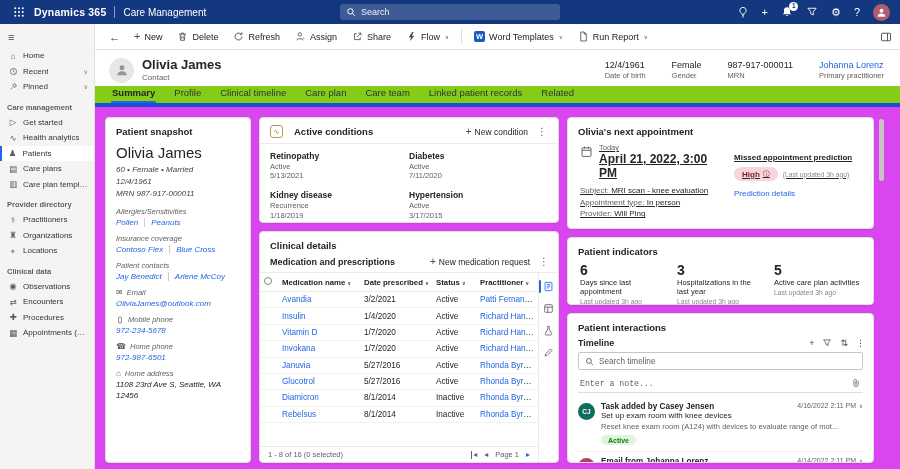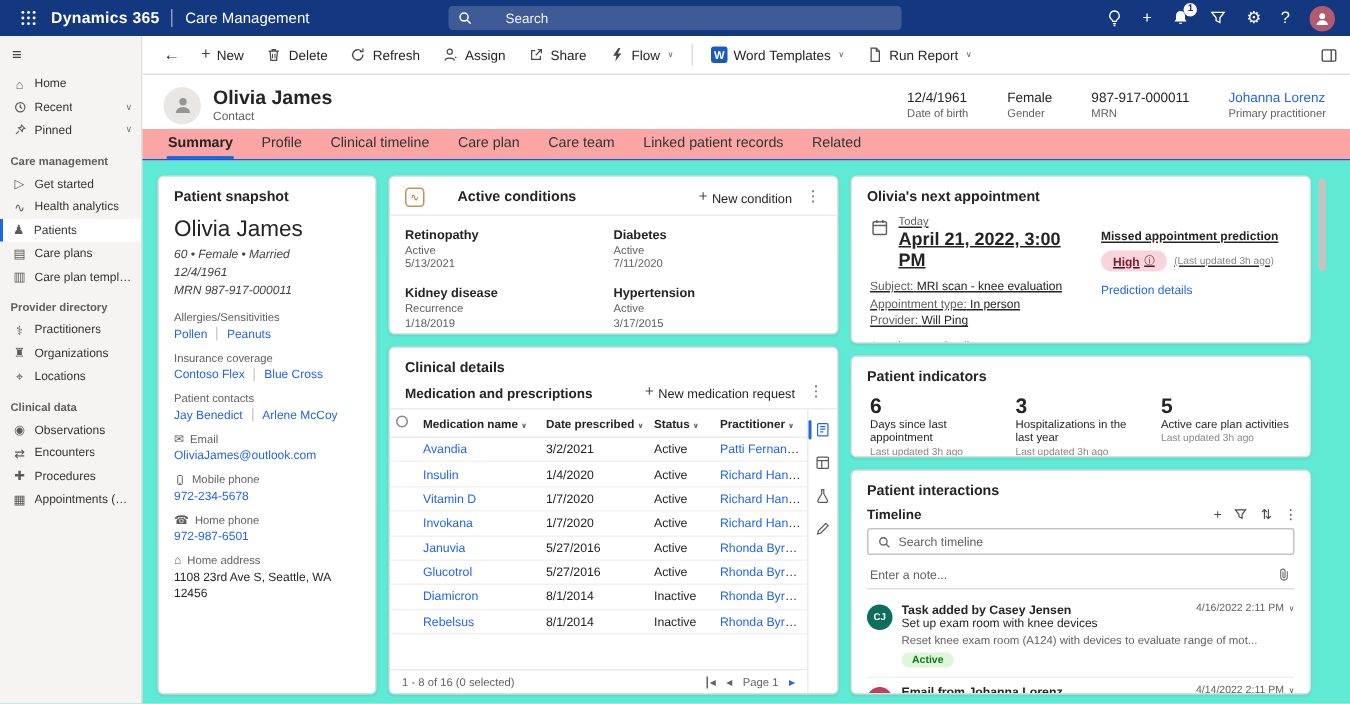--- a/index.html
+++ b/index.html
@@ -8,21 +8,21 @@
   a{text-decoration:none;cursor:pointer;}
   .lnk{color:#2266e3;}
   svg{display:block;}
 
   
   .topbar{height:24px;background:#14387f;display:flex;align-items:center;color:#fff;padding:0 10px;position:relative;}
   .waffle{width:18px;height:16px;display:flex;align-items:center;justify-content:center;margin-right:6px;cursor:pointer;}
   .brand{font-size:10.5px;font-weight:bold;letter-spacing:.2px;cursor:pointer;}
   .tb-divider{width:1px;height:12px;background:rgba(255,255,255,.5);margin:0 8px;}
   .appname{font-size:10px;cursor:pointer;}
-  .tb-search{position:absolute;left:50%;transform:translateX(-50%);width:302px;height:16px;background:rgba(255,255,255,.18);border-radius:3px;display:flex;align-items:center;padding:0 6px;gap:22px;}
+  .tb-search{position:absolute;left:50%;transform:translateX(-50%);width:220px;height:16px;background:rgba(255,255,255,.18);border-radius:3px;display:flex;align-items:center;padding:0 6px;gap:5px;}
   .tb-search svg{width:10px;height:10px;color:#fff;flex:none;}
   .tbs-input{flex:1;border:0;outline:0;background:transparent;color:#fff;font-size:9px;font-family:inherit;}
   .tbs-input::placeholder{color:rgba(255,255,255,.92);}
   .tb-right{margin-left:auto;display:flex;align-items:center;gap:13px;}
   .tb-ic{color:#fff;font-size:11px;line-height:1;cursor:pointer;position:relative;display:flex;align-items:center;}
   .tb-ic svg{width:12px;height:12px;}
   .badge{position:absolute;top:-4px;right:-5px;background:#fff;color:#14387f;font-size:6.5px;font-weight:bold;border-radius:6px;padding:1px 2.5px;line-height:1;}
   .tb-avatar{width:17px;height:17px;border-radius:50%;background:#b25a70;display:flex;align-items:center;justify-content:center;cursor:pointer;}
   .tb-avatar svg{width:11px;height:11px;color:#fff;}
 
@@ -61,53 +61,53 @@
   .rec-avatar svg{width:14px;height:14px;}
   .rec-name{font-size:13px;font-weight:bold;line-height:1.1;}
   .rec-type{font-size:8px;color:#616161;}
   .rec-fields{margin-left:auto;display:flex;gap:26px;}
   .rf{min-width:0;}
   .rf-value{font-size:9px;color:#242424;line-height:1.2;}
   .rf-value.lnk{color:#2266e3;}
   .rf-label{font-size:7.5px;color:#616161;}
 
   
-  .tabs{background:#fca5a5;display:flex;gap:17px;padding:0 16px;border-bottom:1px solid #1d4ed8;height:21px;align-items:flex-end;}
+  .tabs{background:#84cc16;display:flex;gap:17px;padding:0 16px;border-bottom:4px solid #1d4ed8;height:21px;align-items:flex-end;}
   .tab{font-size:9.5px;color:#333;padding:0 1px 5px;position:relative;cursor:pointer;white-space:nowrap;}
   .tab.active{font-weight:bold;color:#242424;}
   .tab.active::after{content:"";position:absolute;left:0;right:0;bottom:0;height:2.5px;background:#2266e3;border-radius:2px;}
 
   
-  .content{flex:1;display:flex;gap:8px;padding:10px 26px 6px 10px;position:relative;overflow:hidden;background:#5eead4;}
+  .content{flex:1;display:flex;gap:8px;padding:10px 26px 6px 10px;position:relative;overflow:hidden;background:#d946ef;}
   .card{background:#fff;border:1px solid #e1dfdd;border-radius:4px;box-shadow:0 .6px 1.8px rgba(0,0,0,.08);overflow:hidden;}
   .card-title{font-size:9.5px;font-weight:bold;padding:8px 10px 5px;}
   .col-left{width:146px;flex:none;display:flex;}
   .col-mid{width:300px;flex:none;display:flex;flex-direction:column;gap:8px;min-height:0;}
   .col-right{flex:1;display:flex;flex-direction:column;gap:8px;min-width:0;min-height:0;}
   .kebab{color:#616161;font-size:10px;cursor:pointer;padding:0 3px;}
   .head-action{display:flex;align-items:center;gap:3px;font-size:8.5px;color:#242424;cursor:pointer;}
   .plus-sm{font-size:10px;color:#494847;line-height:1;}
   .head-right{margin-left:auto;display:flex;align-items:center;gap:6px;}
 
   
   .snapshot{flex:1;padding-bottom:6px;}
   .snap-name{font-size:15px;font-weight:400;padding:2px 10px 3px;}
   .snap-line{font-size:8px;color:#424242;padding:0 10px;line-height:1.5;font-style:italic;}
-  .snap-group{padding:7px 10px 0;}
+  .snap-group{padding:7px 10px 0;font-style:italic;}
   .snap-label{font-size:7.5px;color:#616161;display:flex;align-items:center;gap:4px;margin-bottom:2px;}
   .slico{font-size:8px;color:#616161;line-height:1;}
   .slico svg{width:8px;height:8px;}
   .snap-links{font-size:8px;display:flex;align-items:center;}
   .snap-links .sep{border-left:1px solid #d1cfcd;margin-left:6px;padding-left:6px;}
   .snap-val{font-size:8px;display:block;}
   .snap-addr{font-size:8px;color:#242424;line-height:1.35;}
 
   
   .cond-card{height:106px;flex:none;}
-  .card-head{display:flex;align-items:center;gap:22px;padding:7px 8px 5px 10px;border-bottom:1px solid #edebe9;}
+  .card-head{display:flex;align-items:center;gap:11px;padding:7px 8px 5px 10px;border-bottom:1px solid #edebe9;}
   .cond-ic{width:13px;height:13px;border:1.2px solid #c19456;border-radius:3px;color:#a86a18;font-size:7px;display:flex;align-items:center;justify-content:center;flex:none;}
   .card-title-inline{font-size:9.5px;font-weight:bold;}
   .cond-grid{display:grid;grid-template-columns:1fr 1fr;row-gap:9px;padding:7px 10px;}
   .cond-name{font-size:8.5px;font-weight:bold;line-height:1.25;}
   .cond-meta{font-size:7.5px;color:#616161;line-height:1.3;}
 
   
   .clin-card{flex:1;display:flex;flex-direction:column;min-height:0;}
   .clin-sub{display:flex;align-items:center;padding:0 6px 5px 10px;border-bottom:1px solid #edebe9;}
   .clin-subtitle{font-size:9px;font-weight:bold;}
@@ -164,21 +164,21 @@
   .inter-card{flex:1;display:flex;flex-direction:column;min-height:0;}
   .tl-head{display:flex;align-items:center;padding:0 8px 4px 10px;}
   .tl-title{font-size:9px;font-weight:bold;}
   .tl-icons{margin-left:auto;display:flex;align-items:center;gap:8px;color:#494847;}
   .tlic{cursor:pointer;font-size:9px;line-height:1;display:flex;align-items:center;}
   .tlic svg{width:10px;height:10px;}
   .tl-search{margin:0 10px 5px;border:1px solid #c7c5c3;border-radius:2px;height:18px;display:flex;align-items:center;padding:0 6px;gap:5px;background:#fff;}
   .tl-search svg{width:9px;height:9px;color:#616161;flex:none;}
   .tl-search input{flex:1;border:0;outline:0;font-family:inherit;font-size:8.2px;color:#242424;background:transparent;}
   .tl-search input::placeholder{color:#616161;}
-  .tl-note{margin:0 10px;border-bottom:1px solid #e0dedd;display:flex;align-items:center;padding:3px 2px 4px;gap:8px;}
+  .tl-note{margin:0 10px;border-bottom:1px solid #e0dedd;display:flex;align-items:center;padding:3px 2px 4px;gap:8px;font-family:Liberation Mono, monospace;}
   .tl-note input{flex:1;border:0;outline:0;font-family:inherit;font-size:8.2px;background:transparent;}
   .tl-note input::placeholder{color:#616161;}
   .clip{color:#616161;cursor:pointer;}
   .clip svg{width:10px;height:10px;}
   .tl-list{flex:1;overflow:hidden;padding:4px 10px 0;}
   .tl-entry{display:flex;gap:6px;padding:5px 0 6px;border-bottom:1px solid #f2f1f0;cursor:pointer;}
   .tl-av{width:17px;height:17px;border-radius:50%;color:#fff;font-size:6.5px;font-weight:bold;display:flex;align-items:center;justify-content:center;flex:none;margin-top:1px;}
   .av-teal{background:#0e6e5e;}
   .av-rose{background:#bf3e60;}
   .tl-main{flex:1;min-width:0;}

